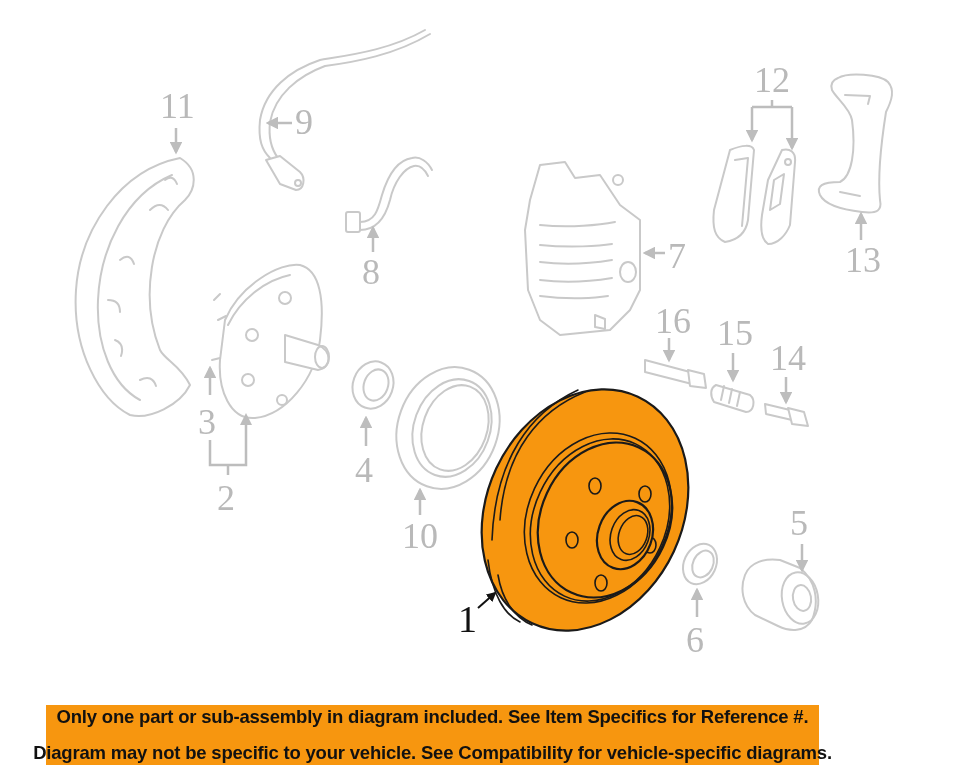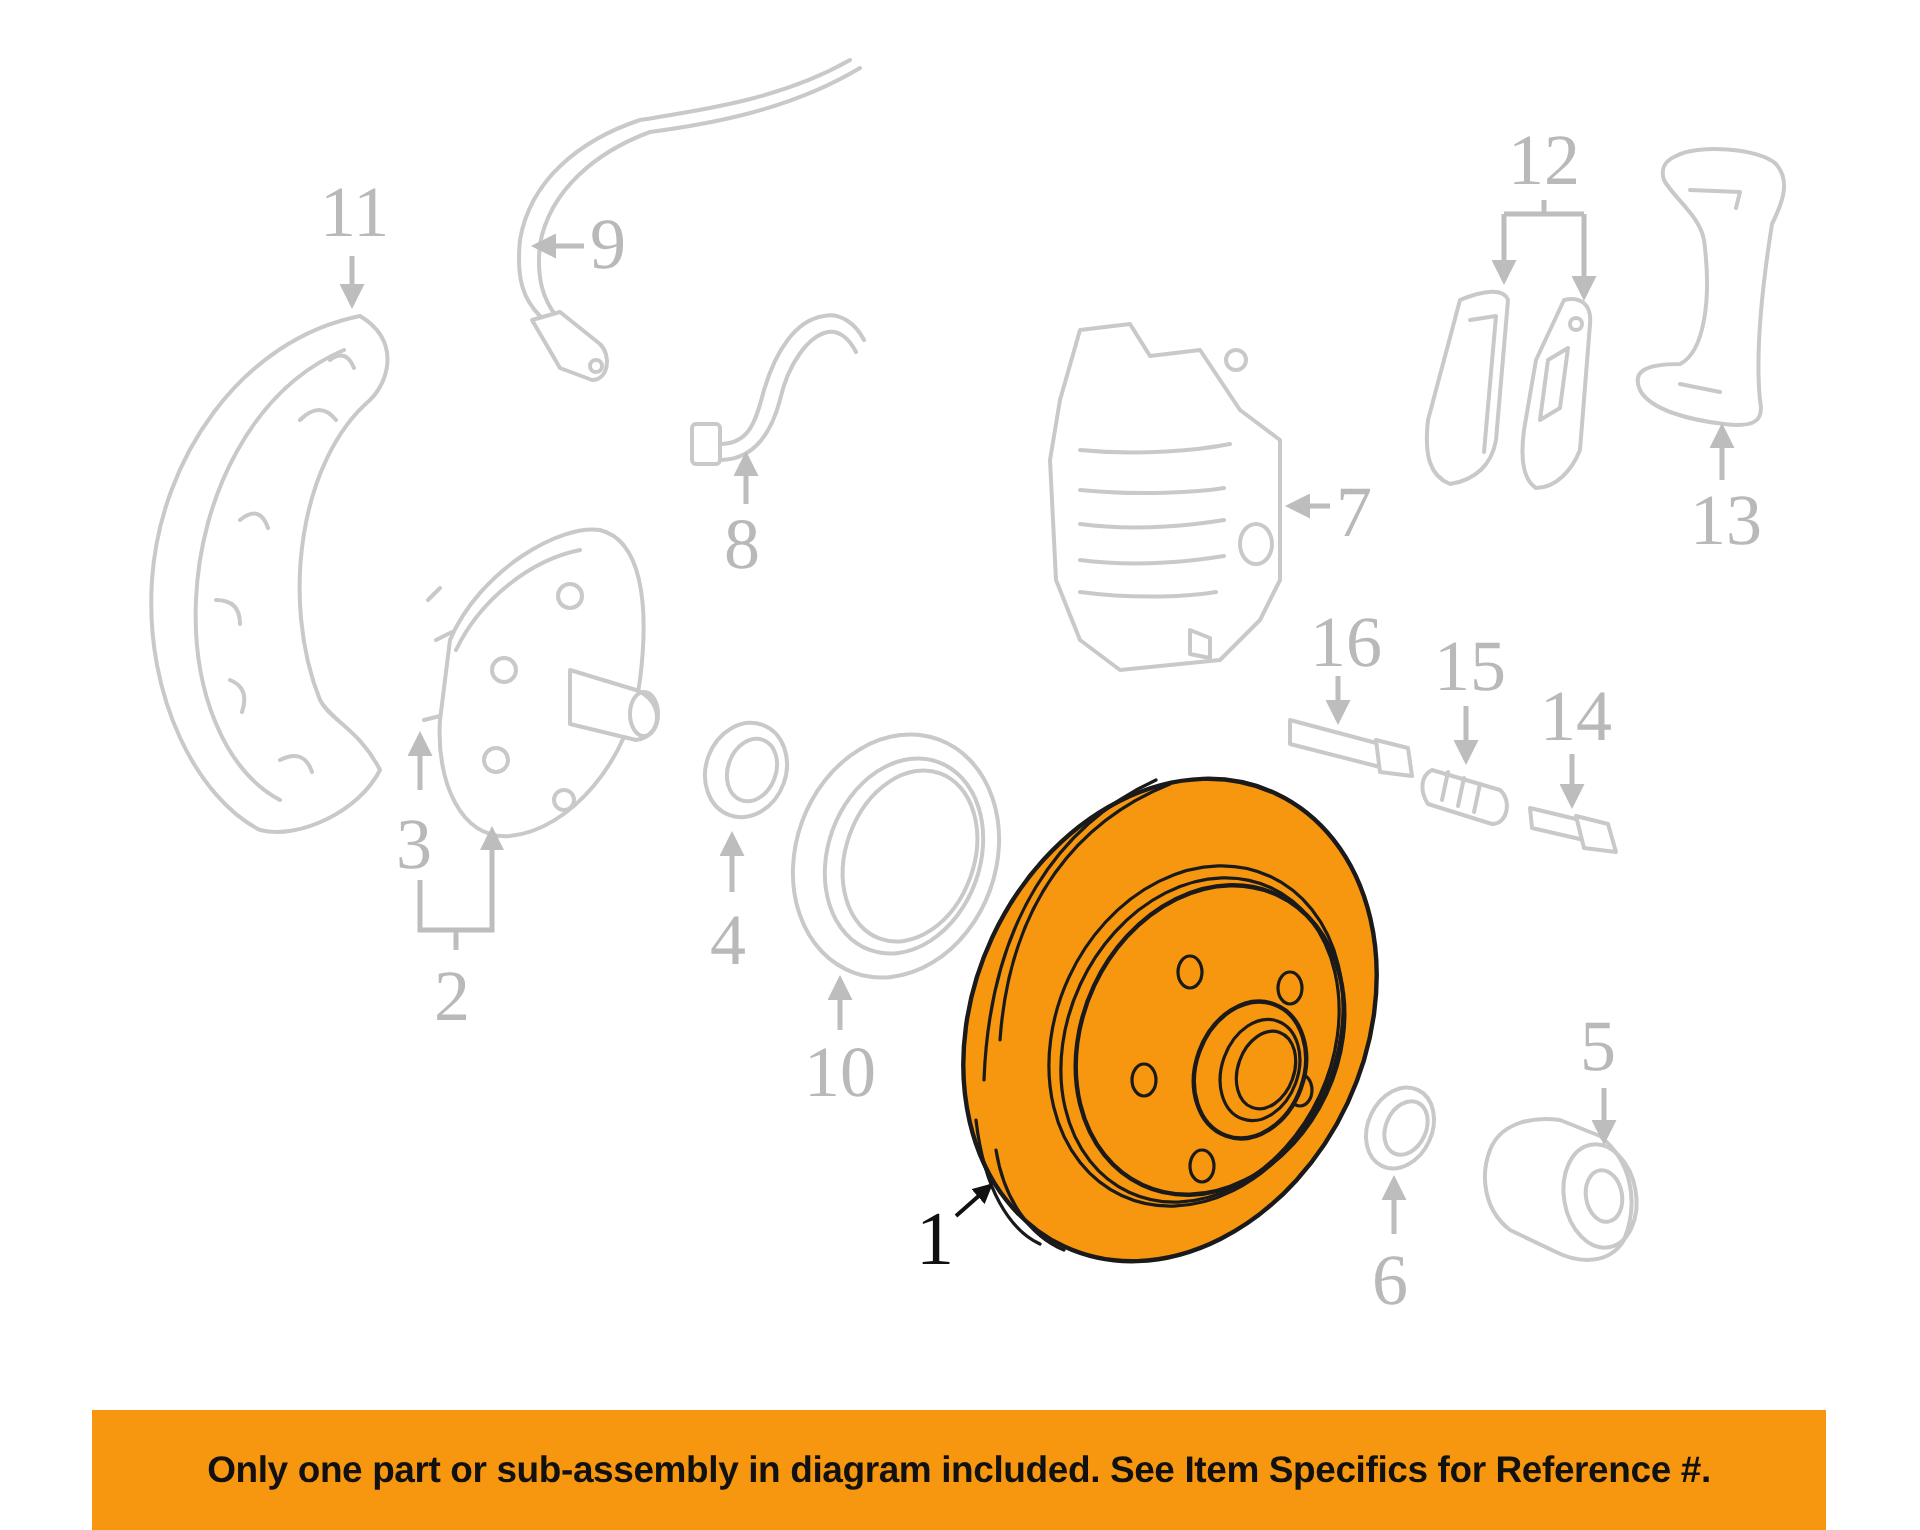--- a/index.html
+++ b/index.html
@@ -6,21 +6,21 @@
   body { width:960px; height:765px; position:relative; overflow:hidden; font-family:"Liberation Serif", serif; }
   #diagram { position:absolute; left:0; top:0; width:960px; height:700px; }
   .ghost { fill:none; stroke:#c9c9c9; stroke-width:2; stroke-linecap:round; stroke-linejoin:round; }
   .ghost-fill { fill:#ffffff; stroke:#c9c9c9; stroke-width:2; stroke-linejoin:round; }
   .callout { fill:#b9b9b9; font-family:"Liberation Serif", serif; font-size:36px; }
   .callout-line { stroke:#bdbdbd; stroke-width:2.5; fill:none; }
   .arrowhead { fill:#bdbdbd; }
   .rotor-fill { fill:#f7960f; stroke:#1a1a1a; stroke-width:2.2; stroke-linejoin:round; }
   .rotor-line { fill:none; stroke:#1a1a1a; stroke-width:1.6; stroke-linecap:round; }
   .callout-main { fill:#111111; font-family:"Liberation Serif", serif; font-size:38px; }
-  #banner { position:absolute; left:46px; top:705px; width:867px; height:60px; background:#f7960f;
+  #banner { position:absolute; left:46px; top:705px; width:773px; height:60px; background:#f7960f;
             display:flex; flex-direction:column; justify-content:center; align-items:center;gap:10px; }
   #banner .line { font-family:"Liberation Sans", sans-serif; font-weight:bold; font-size:18.5px; color:#111111;
                   line-height:26px; letter-spacing:-0.2px; white-space:nowrap; }
 </style>
 </head>
 <body>
 
 <svg id="diagram" viewBox="0 0 960 700" width="960" height="700" xmlns="http://www.w3.org/2000/svg">
   <defs>
     <marker id="ah" viewBox="0 0 10 10" refX="8" refY="5" markerWidth="5" markerHeight="5" orient="auto-start-reverse">
@@ -202,13 +202,14 @@
     <ellipse class="rotor-line" cx="633" cy="535" rx="14" ry="20" transform="rotate(20 633 535)"></ellipse>
   </g>
   <g>
     <line x1="478" y1="608" x2="495" y2="593" stroke="#111" stroke-width="2" marker-end="url(#ahb)"></line>
     <text class="callout-main" x="458" y="632">1</text>
   </g>
 </svg>
 
 <div id="banner">
   <div class="line">Only one part or sub-assembly in diagram included. See Item Specifics for Reference #.</div>
+  <div class="line">Diagram may not be specific to your vehicle. See Compatibility for vehicle-specific diagrams.</div>
 </div>
 
 </body></html>

